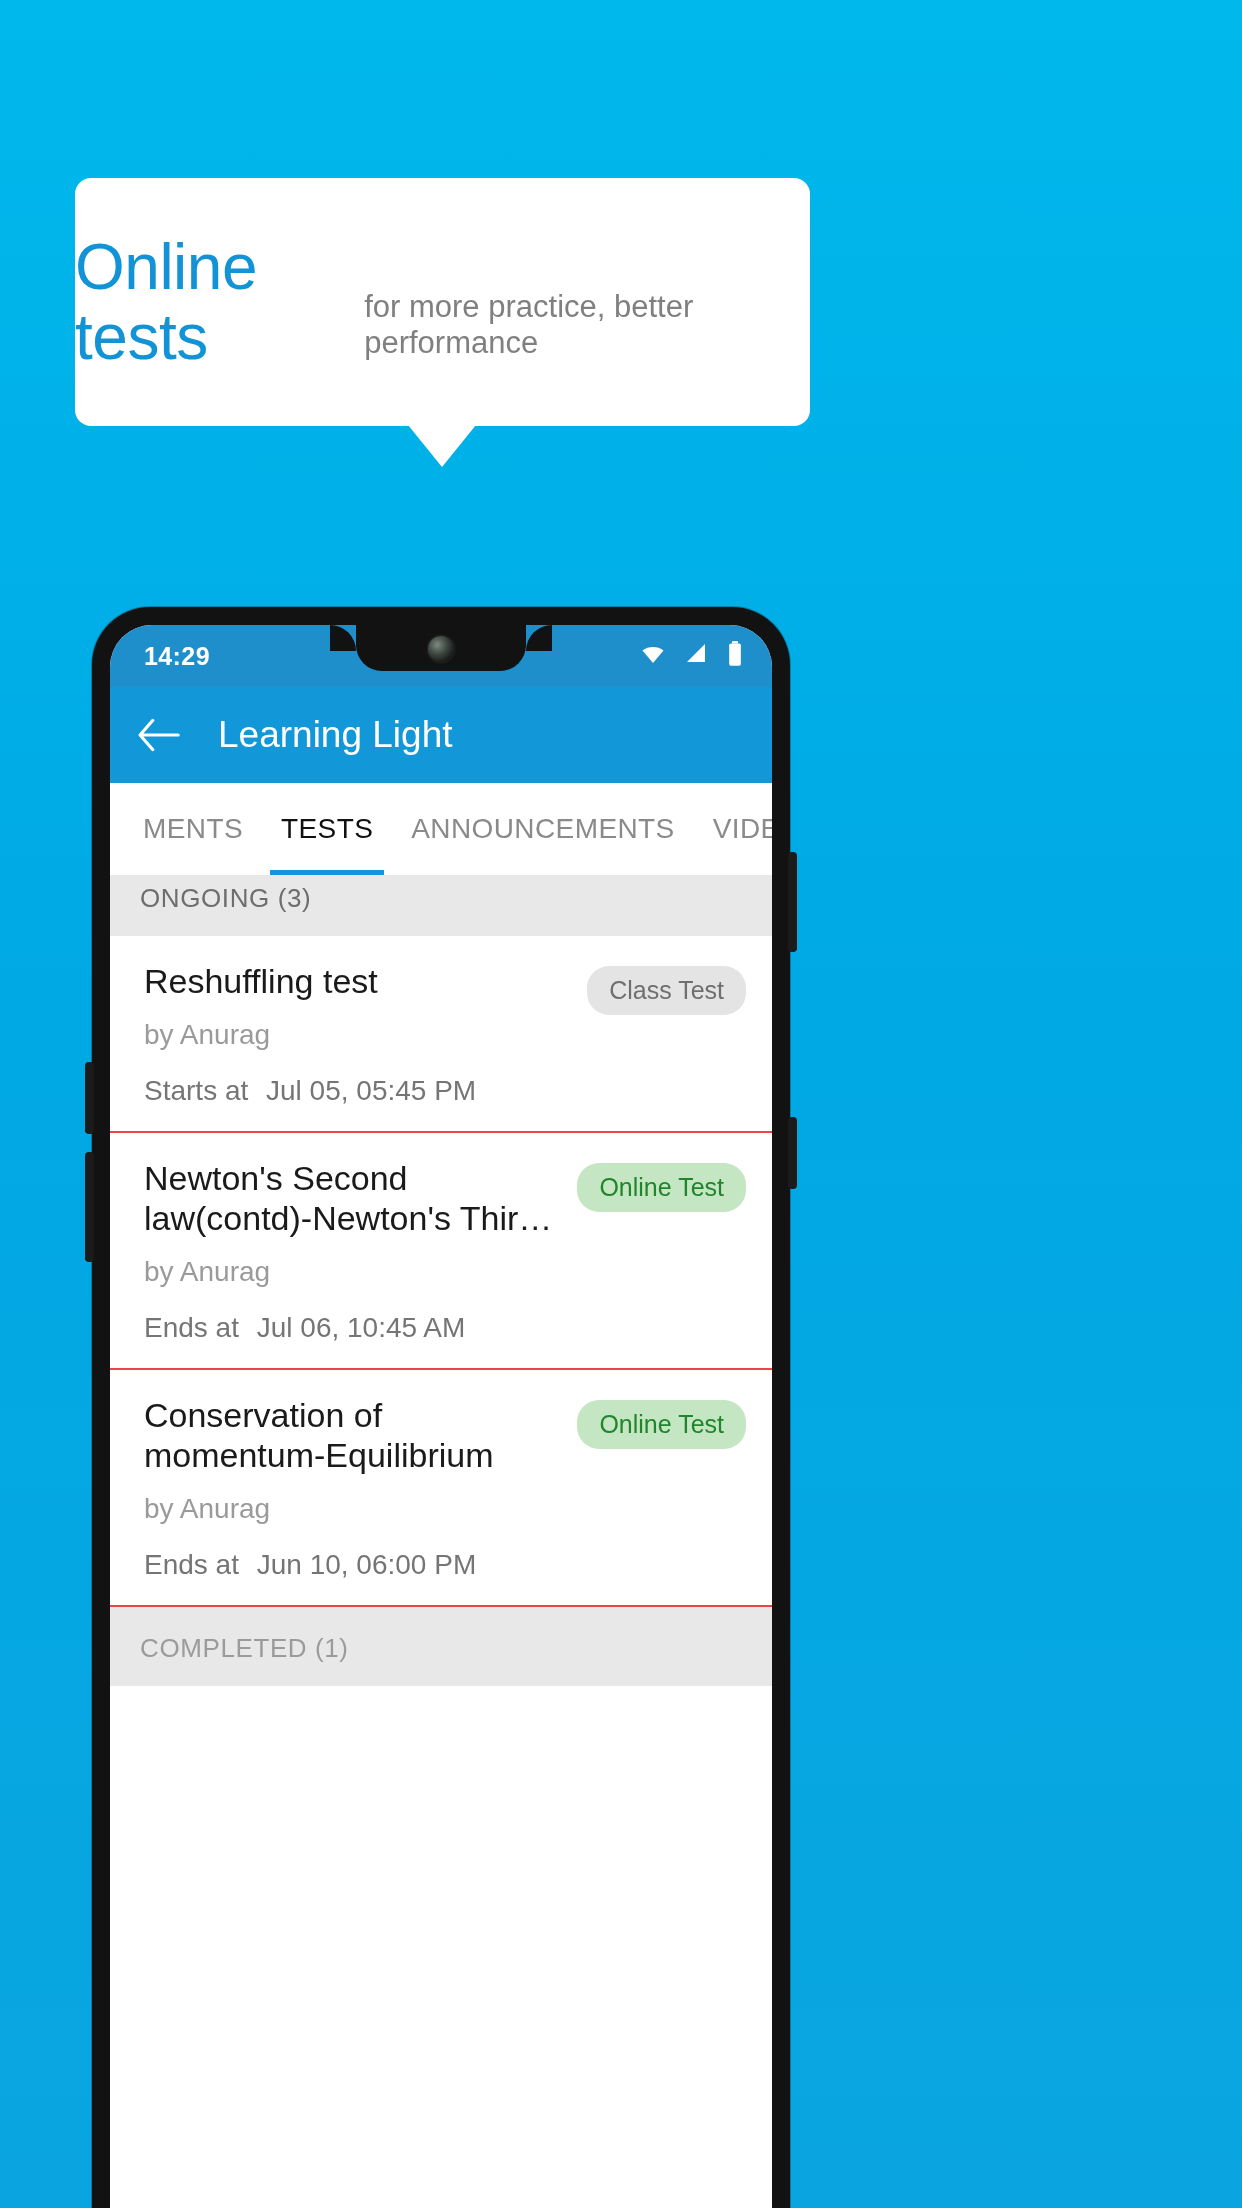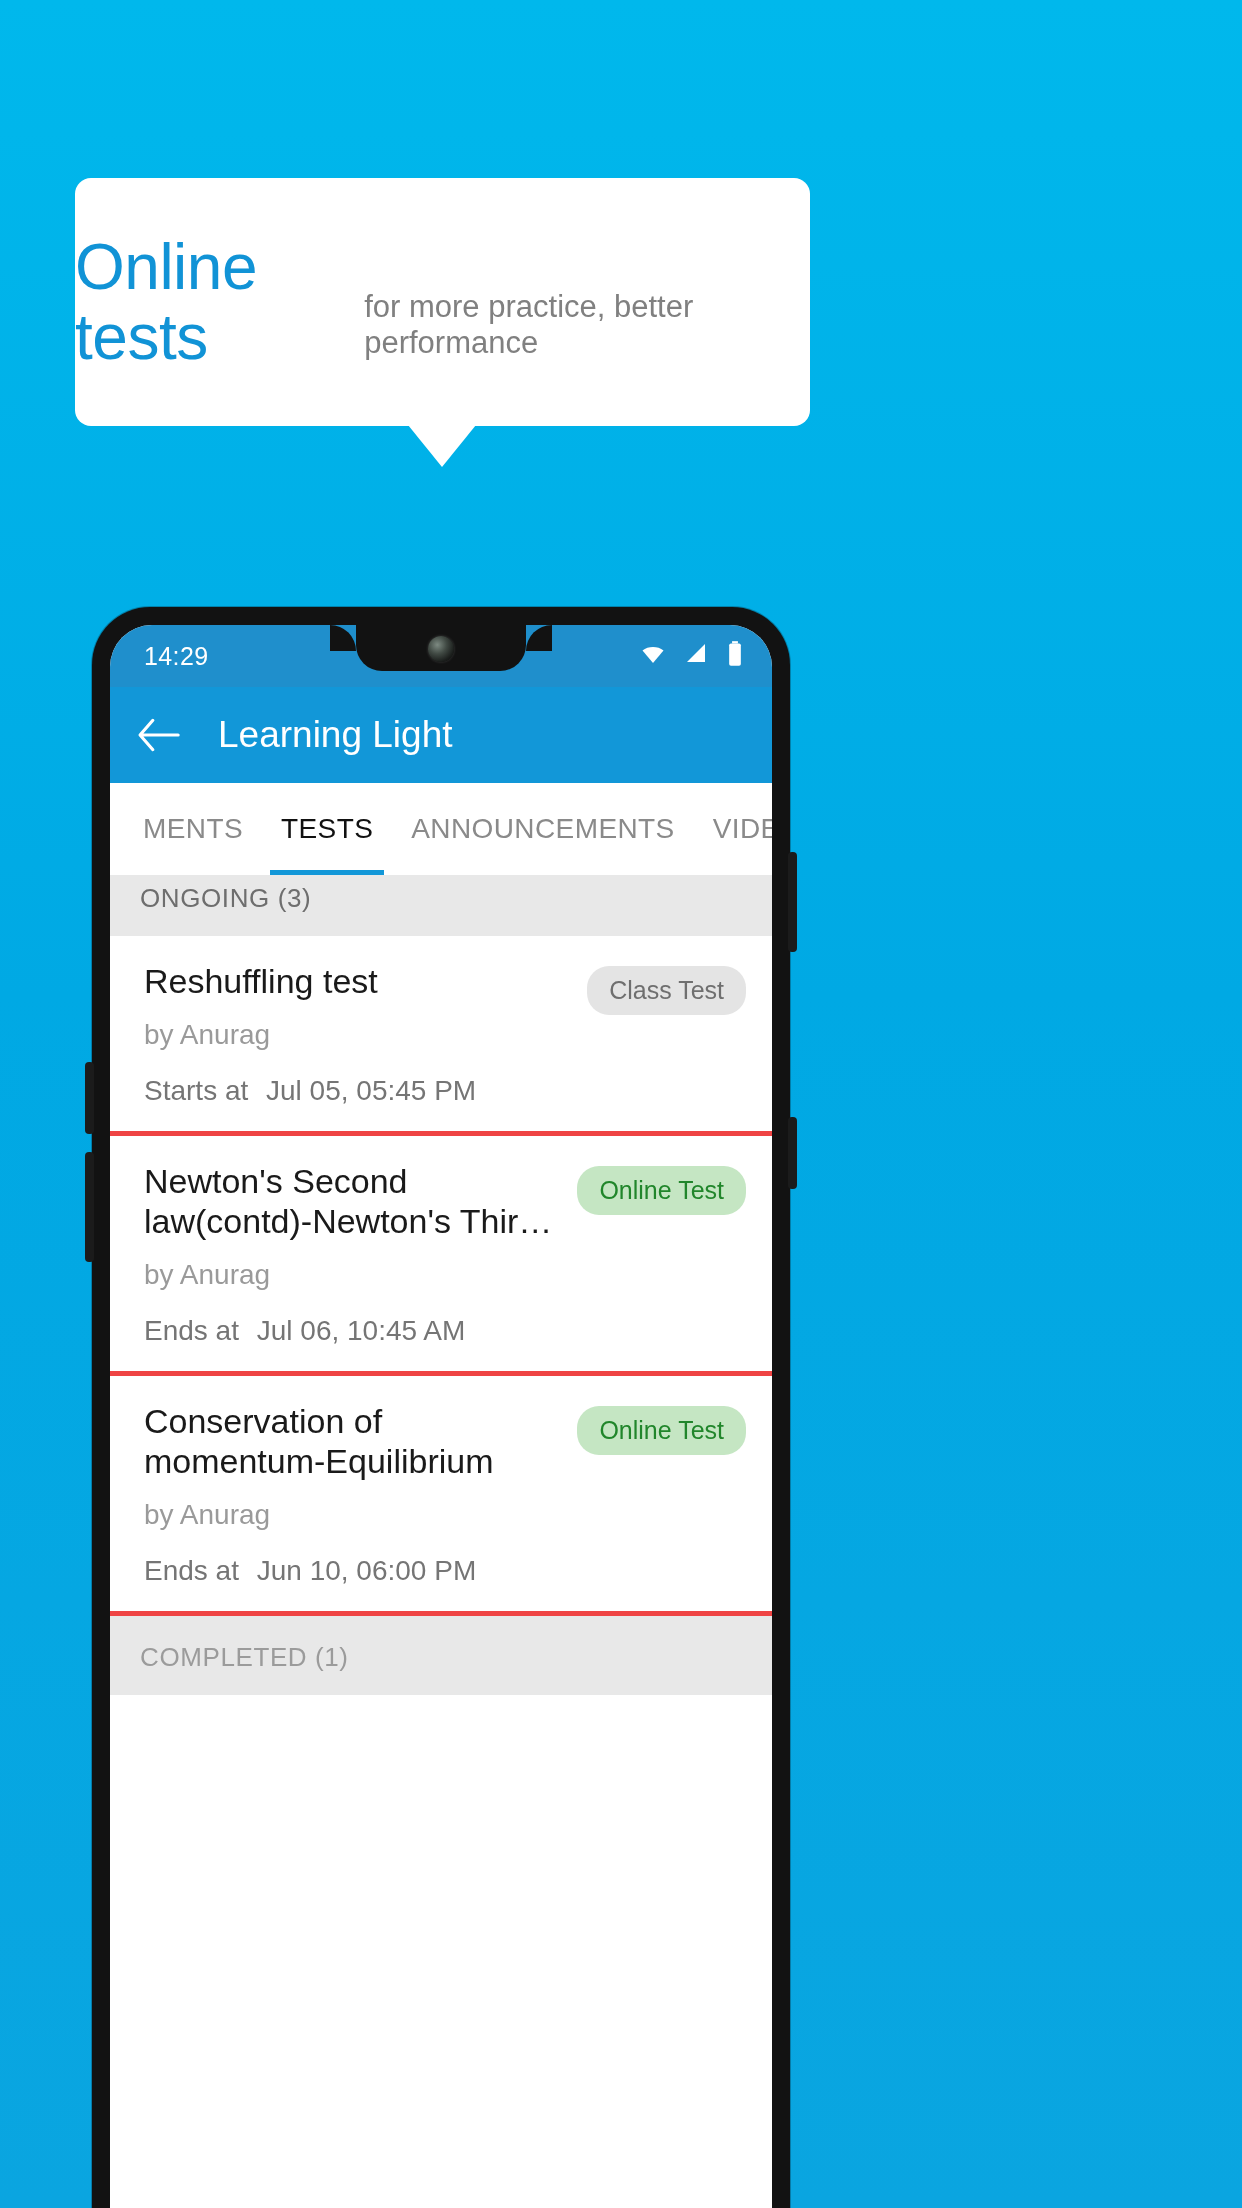--- a/index.html
+++ b/index.html
@@ -79,21 +79,21 @@
   .statusbar {
     position:relative;
     height:62px;
     background:#1f8fcc;
     display:flex;
     align-items:center;
     justify-content:space-between;
     padding:0 22px;
     color:#ffffff;
   }
-  .status-time { font-size:25px; font-weight:400; letter-spacing:0.4px; margin-left:12px;}
+  .status-time { font-size:25px; font-weight:700; letter-spacing:0.4px; margin-left:12px;}
   .status-icons { display:flex; align-items:center; gap:15px; margin-right:6px; }
   .notch {
     position:absolute;
     left:50%; transform:translateX(-50%);
     top:0;
     width:170px; height:46px;
     background:#121212;
     border-radius:0 0 26px 26px;
   }
   .notch:before, .notch:after{
@@ -179,21 +179,21 @@
     padding:8px 0 22px 30px;
     font-size:26px;
     color:#6e6e6e;
     letter-spacing:0.6px;
   }
 
   
   .test-item {
     background:#ffffff;
     padding:26px 26px 24px 34px;
-    border-bottom:5px solid #ef4444;
+    border-bottom:2px solid #ef4444;
     display:flex;
     justify-content:space-between;
     align-items:flex-start;
   }
   .test-main { flex:1; padding-right:12px; }
   .test-title {
     font-size:34px;
     color:#1a1a1a;
     line-height:1.16;
     font-weight:400;

